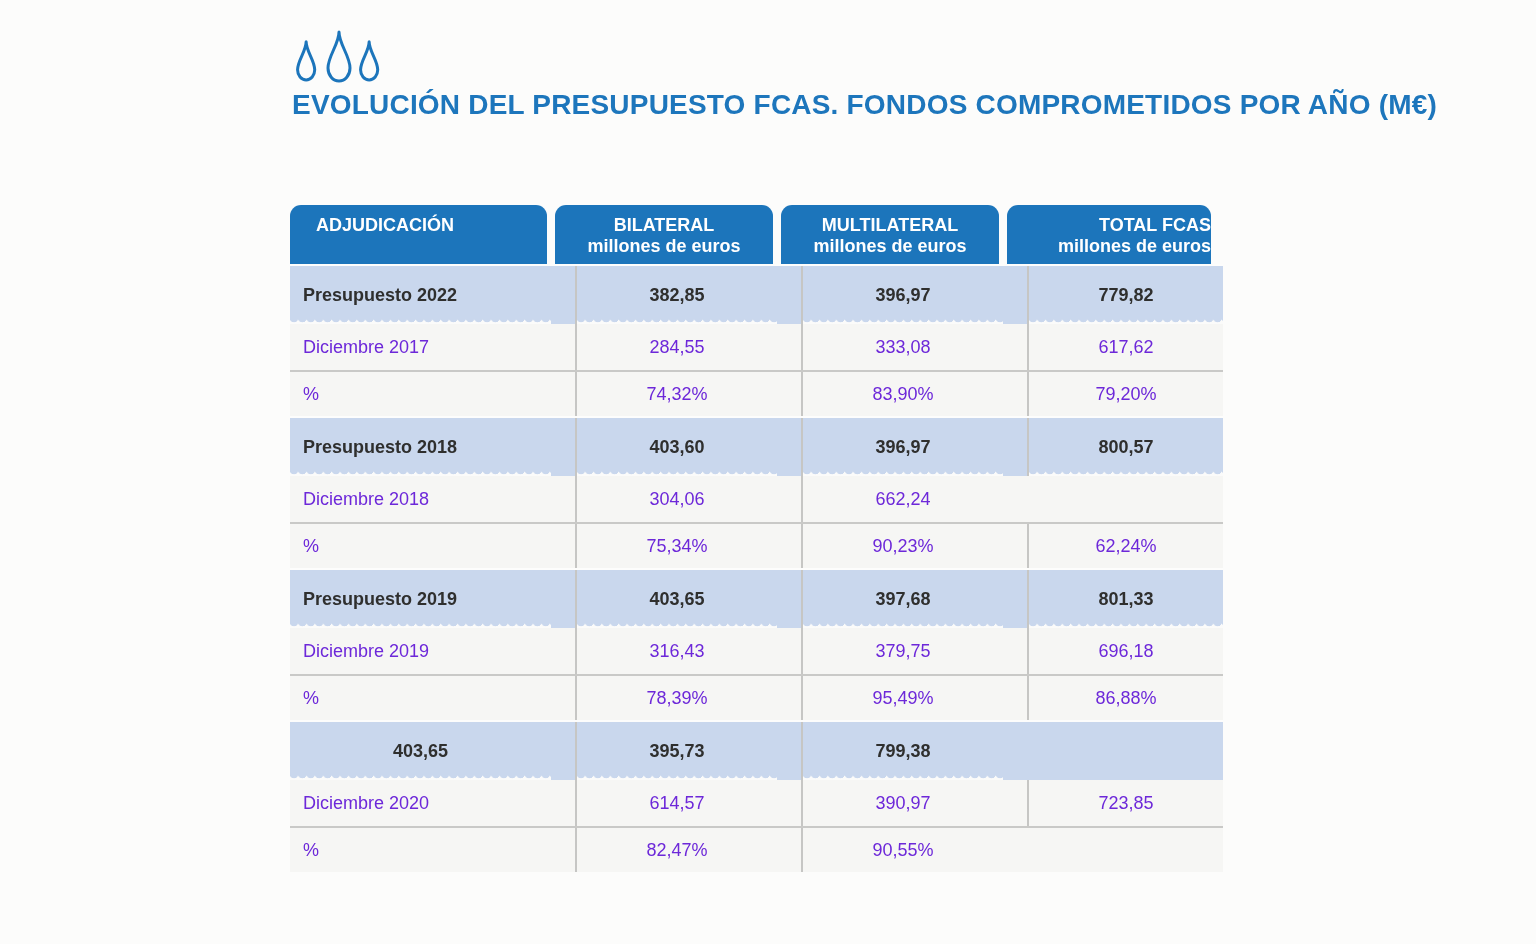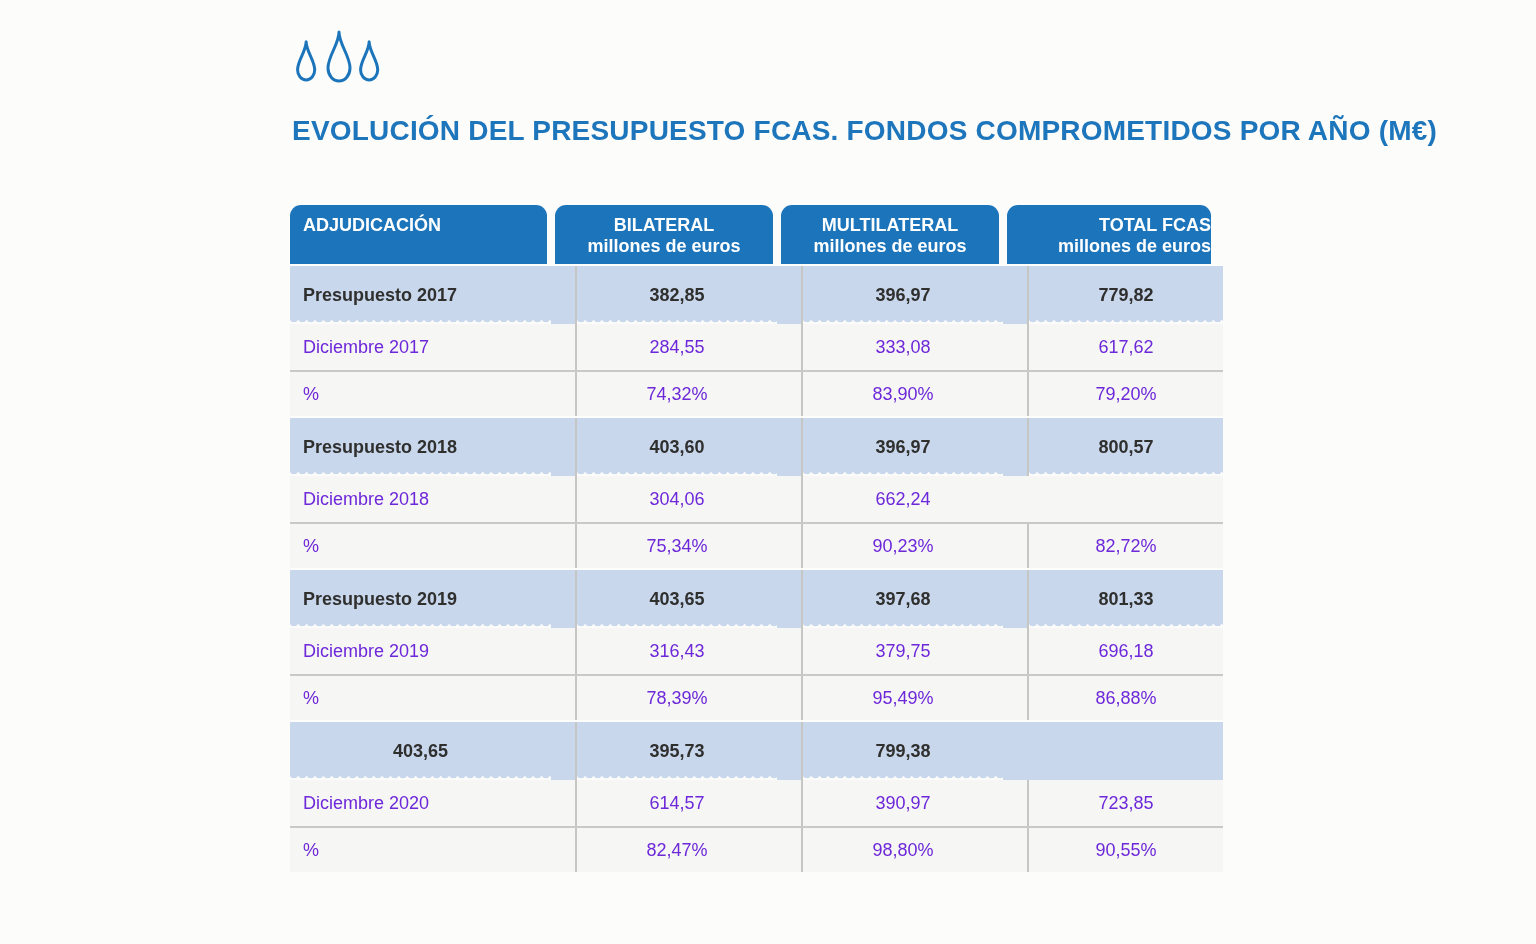--- a/index.html
+++ b/index.html
@@ -8,21 +8,21 @@
     width: 1536px;
     height: 944px;
     background: #fcfcfb;
     font-family: "Liberation Sans", sans-serif;
     overflow: hidden;
   }
   .drops { position: absolute; left: 295px; top: 30px; }
   .title {
     position: absolute;
     left: 292px;
-    top: 114px;
+    top: 88px;
     margin: 0;
     font-size: 28px;
     line-height: 34px;
     font-weight: bold;
     color: #1d76bc;
     letter-spacing: 0.2px;
     white-space: nowrap;
   }
   .table { position: absolute; left: 290px; top: 205px; width: 933px; }
   .thead, .row {
@@ -39,21 +39,21 @@
     font-weight: bold;
     font-size: 18px;
     line-height: 21px;
     display: flex;
     flex-direction: column;
     align-items: center;
     justify-content: flex-start;
     padding-top: 10px;
     text-align: center;
   }
-  .th:first-child { margin-left: 0; align-items: flex-start; padding-left: 13px; text-align: left; }
+  .th:first-child { margin-left: 0; align-items: flex-start; padding-left: 26px; text-align: left; }
   .th:last-child { margin-right: 12px; align-items: flex-end; }
   .row { box-sizing: border-box; }
   .row.highlight {
     height: 60px;
     background: #c9d7ed;
     border-top: 2px solid #fdfdfc;
     font-weight: bold;
     color: #2f2f2e;
   }
   .row.normal {
@@ -115,21 +115,21 @@
         <span>MULTILATERAL</span>
         <span>millones de euros</span>
       </div>
       <div class="th">
         <span>TOTAL FCAS</span>
         <span>millones de euros</span>
       </div>
     </div>
     <div class="tbody">
   <div class="row highlight">
-    <div class="cell label-cell">Presupuesto 2017</div>
+    <div class="cell label-cell">Presupuesto 2022</div>
     <div class="cell num">382,85</div>
     <div class="cell num">396,97</div>
     <div class="cell num">779,82</div>
   </div>
 
   <div class="row normal">
     <div class="cell label-cell">Diciembre 2017</div>
     <div class="cell num">284,55</div>
     <div class="cell num">333,08</div>
     <div class="cell num">617,62</div>
@@ -152,21 +152,21 @@
   <div class="row normal">
     <div class="cell label-cell">Diciembre 2018</div>
     <div class="cell num">304,06</div>
     <div class="cell num">662,24</div>
   </div>
 
   <div class="row normal">
     <div class="cell label-cell">%</div>
     <div class="cell num">75,34%</div>
     <div class="cell num">90,23%</div>
-    <div class="cell num">82,72%</div>
+    <div class="cell num">62,24%</div>
   </div>
 
   <div class="row highlight">
     <div class="cell label-cell">Presupuesto 2019</div>
     <div class="cell num">403,65</div>
     <div class="cell num">397,68</div>
     <div class="cell num">801,33</div>
   </div>
 
   <div class="row normal">
@@ -192,19 +192,18 @@
   <div class="row normal">
     <div class="cell label-cell">Diciembre 2020</div>
     <div class="cell num">614,57</div>
     <div class="cell num">390,97</div>
     <div class="cell num">723,85</div>
   </div>
 
   <div class="row normal">
     <div class="cell label-cell">%</div>
     <div class="cell num">82,47%</div>
-    <div class="cell num">98,80%</div>
     <div class="cell num">90,55%</div>
   </div>
 </div>
   </div>
 
 </div>
 
 </body></html>

